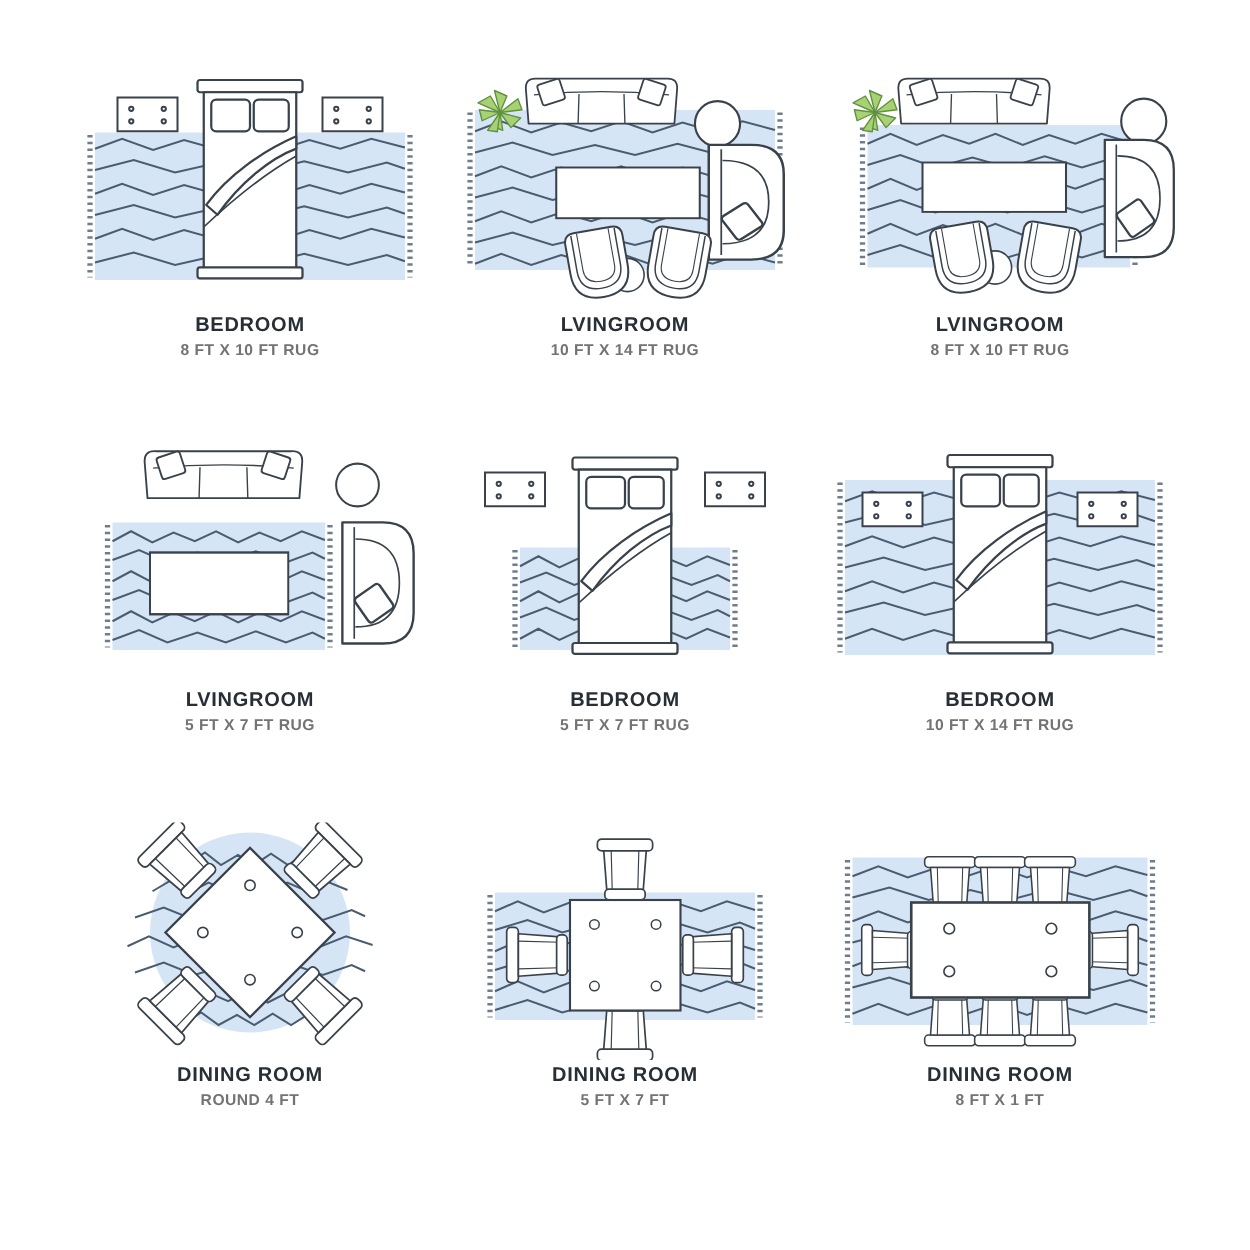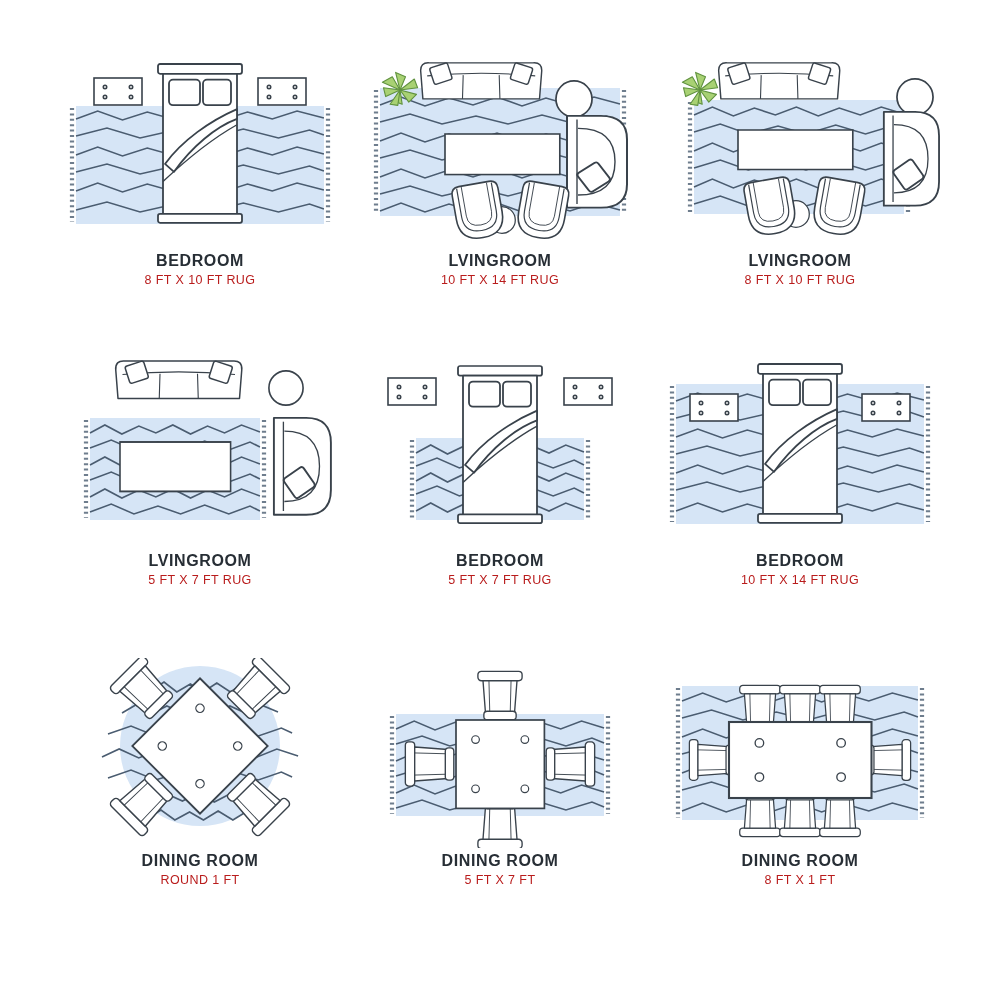--- a/index.html
+++ b/index.html
@@ -2,21 +2,21 @@
 <html><head>
 <meta charset="utf-8">
 <style>
   html,body{margin:0;padding:0;background:#ffffff;}
   .canvas{width:1000px;height:1000px;background:#ffffff;font-family:"Liberation Sans",sans-serif;overflow:hidden;}
   .grid{display:grid;grid-template-columns:repeat(3,300px);justify-content:center;padding-top:40px;row-gap:52px;}
   .cell{height:248px;display:flex;flex-direction:column;align-items:center;justify-content:flex-end;}
   .illo{display:block;}
   .label{text-align:center;margin-top:2px;}
   .room-title{font-size:16px;font-weight:600;letter-spacing:.6px;color:#272e35;line-height:1.35;}
-  .room-size{font-size:12.5px;font-weight:400;letter-spacing:.4px;color:#b91c1c;line-height:1.3;}
+  .room-size{font-size:12.5px;font-weight:700;letter-spacing:.4px;color:#737373;line-height:1.3;}
   .rug{fill:#d6e5f6;}
   .rug-round{fill:#d6e5f6;}
   .fringe{stroke:#4a5c70;stroke-width:4.2;stroke-dasharray:2 3.4;fill:none;opacity:.8;}
 </style>
 </head>
 <body>
 
 <svg width="0" height="0" style="position:absolute" aria-hidden="true">
   <defs>
     <path id="zzp" d="M0,11 L21,3 L45,12 L69,4 L93,11 L117,3 L142,12 L166,4 L190,11 L214,3 L240,10" fill="none" stroke="#4a5c70" stroke-width="1.6" vector-effect="non-scaling-stroke"></path>
@@ -259,21 +259,21 @@
           <use href="#zzp2" transform="translate(88,150) scale(0.433,1)"></use>
         </g>
         <use href="#dchair" transform="translate(84,32) scale(0.9) rotate(-45) translate(-26,-29)"></use>
         <use href="#dchair" transform="translate(196,32) scale(0.9) rotate(45) translate(-26,-29)"></use>
         <use href="#dchair" transform="translate(84,144) scale(0.9) rotate(-135) translate(-26,-29)"></use>
         <use href="#dchair" transform="translate(196,144) scale(0.9) rotate(135) translate(-26,-29)"></use>
         <use href="#sqtable" transform="translate(140,88) scale(0.92) rotate(45) translate(-52,-52)"></use>
       </svg>
       <div class="label">
         <div class="room-title">DINING ROOM</div>
-        <div class="room-size">ROUND 1 FT</div>
+        <div class="room-size">ROUND 4 FT</div>
       </div>
     </div>
 
     <div class="cell">
       <svg class="illo" width="280" height="190" viewBox="0 0 280 190">
         <rect class="rug" x="36" y="56" width="208" height="102"></rect>
         <path class="fringe" d="M32,58 V156"></path>
         <path class="fringe" d="M248,58 V156"></path>
         <g>
           <use href="#zzp" transform="translate(36,60) scale(0.867,1)"></use>

